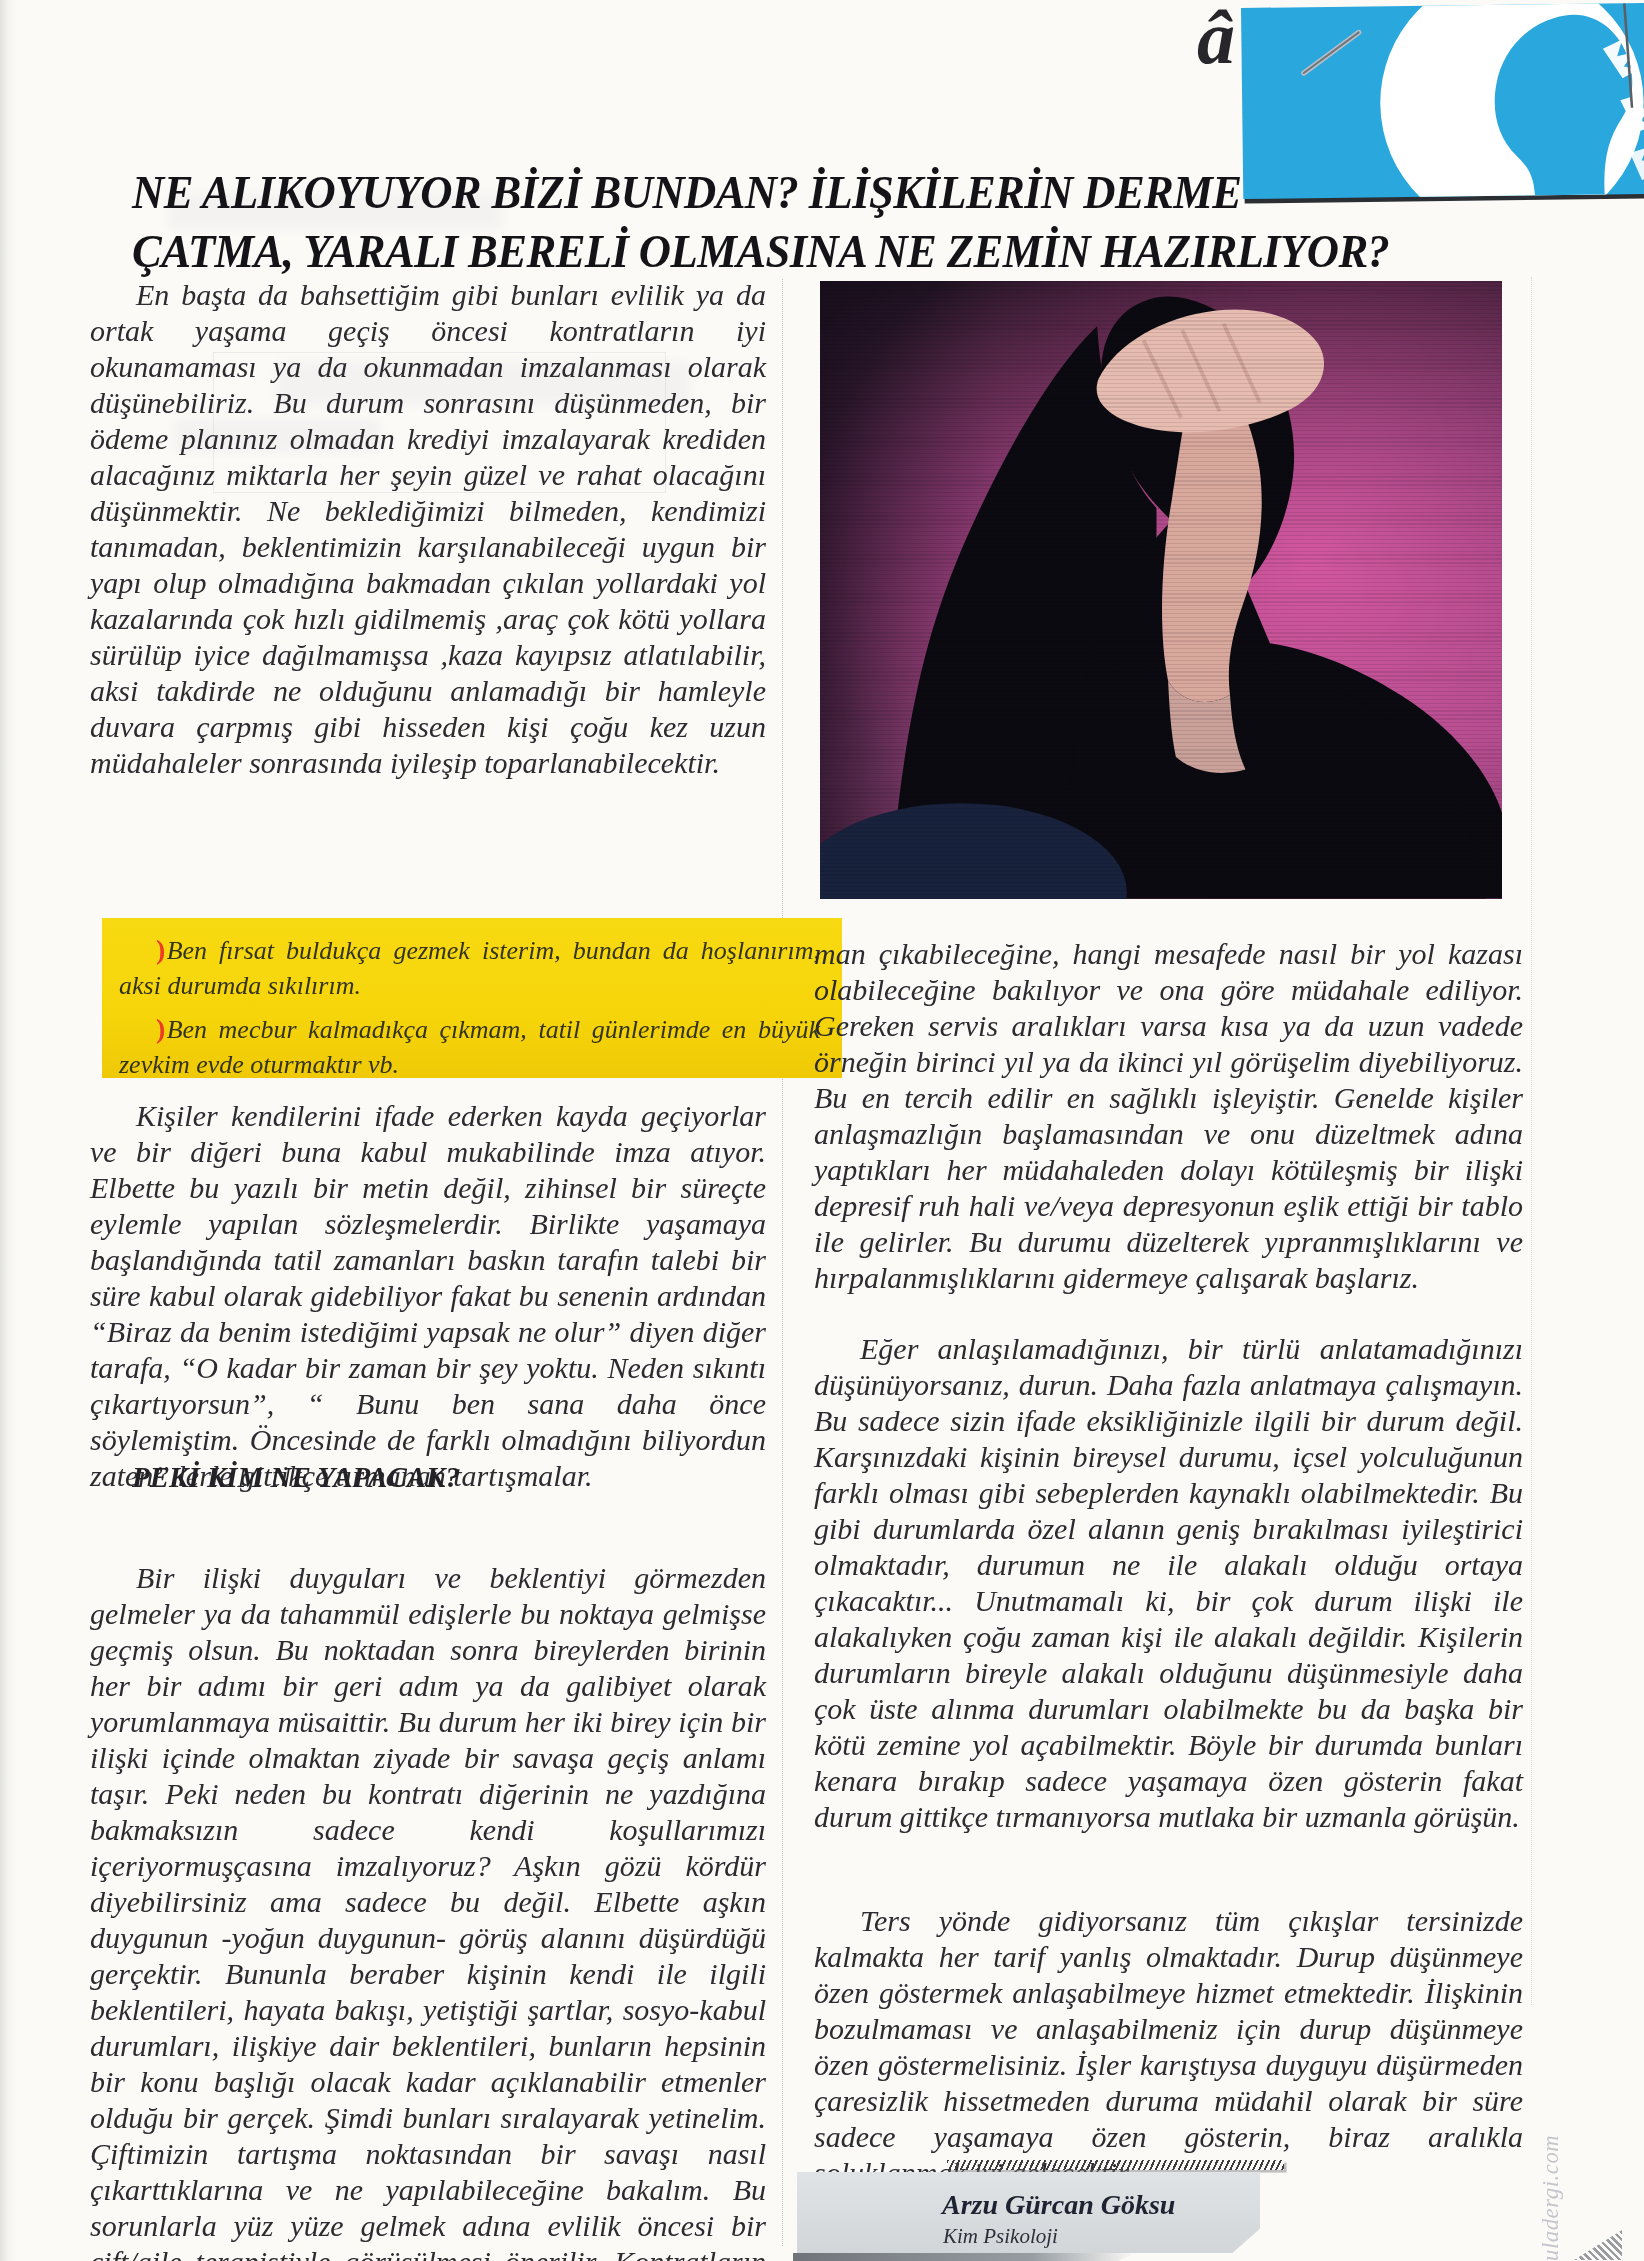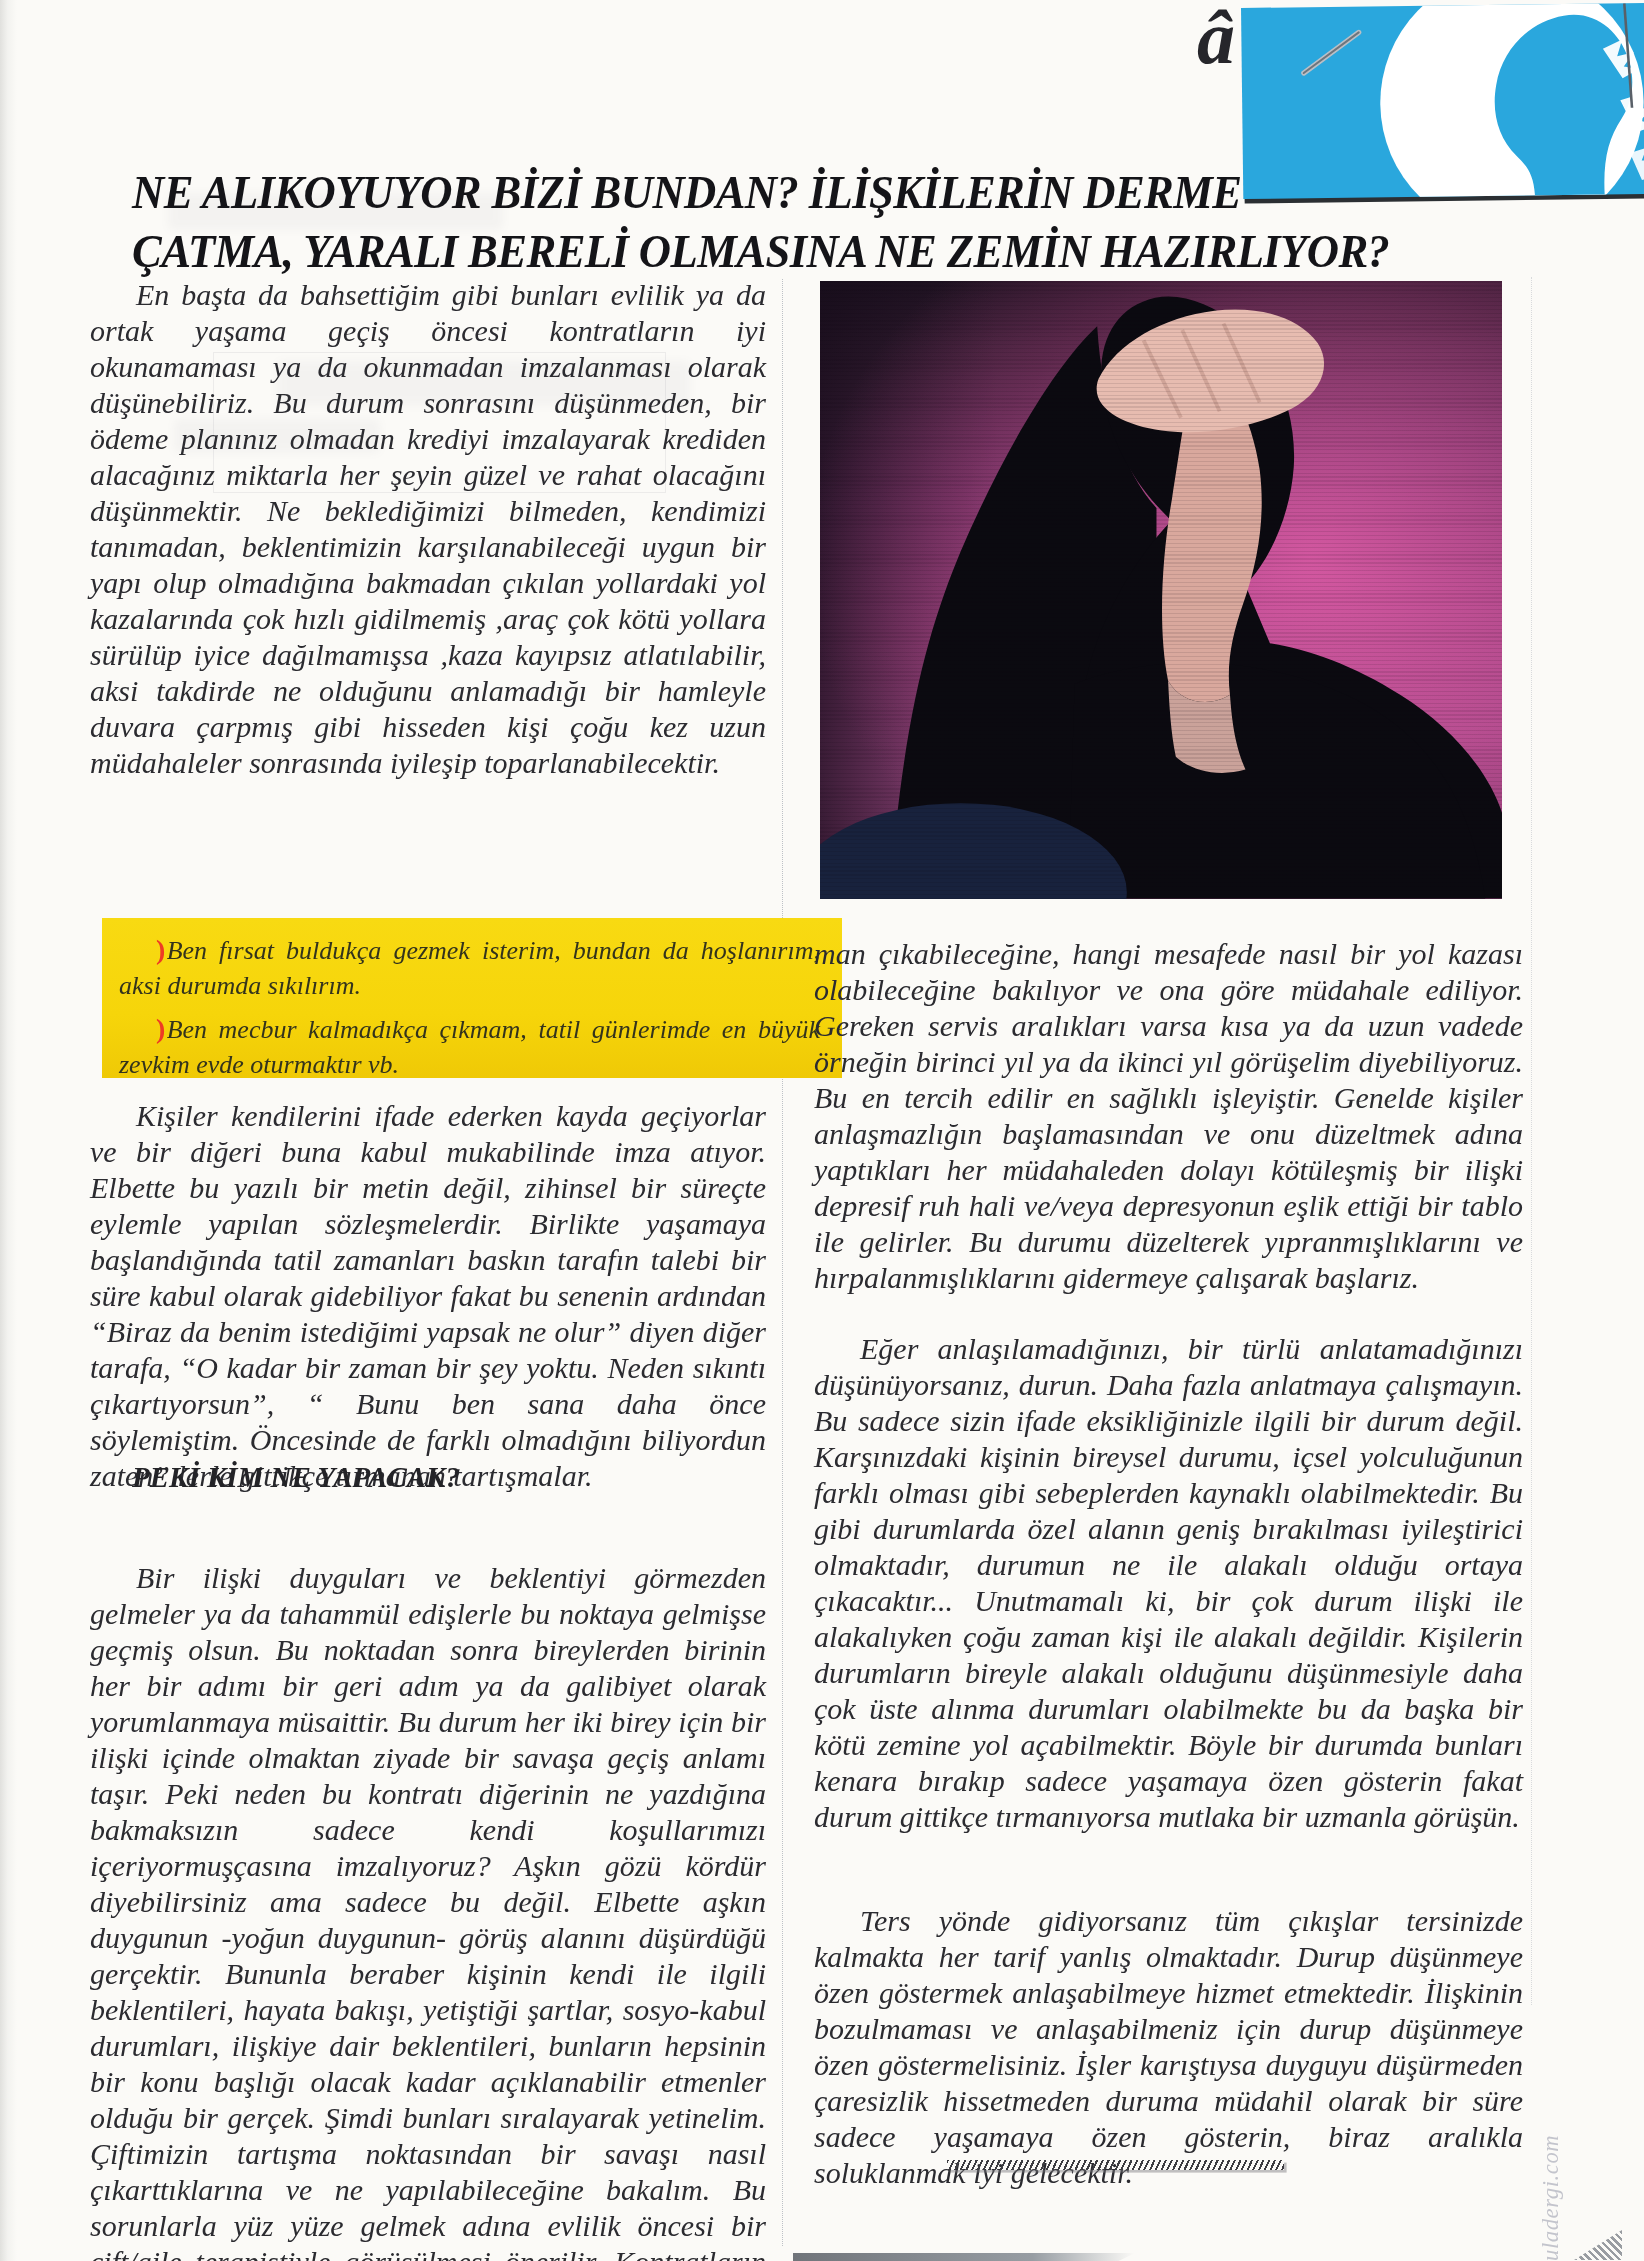--- a/index.html
+++ b/index.html
@@ -152,19 +152,23 @@
     </svg>
   </div>
 
   <div class="col-text" style="left:814px;top:936px;width:709px;">man çıkabileceğine, hangi mesafede nasıl bir yol kazası olabileceğine bakılıyor ve ona göre müdahale ediliyor. Gereken servis aralıkları varsa kısa ya da uzun vadede örneğin birinci yıl ya da ikinci yıl görüşelim diyebiliyoruz. Bu en tercih edilir en sağlıklı işleyiştir. Genelde kişiler anlaşmazlığın başlamasından ve onu düzeltmek adına yaptıkları her müdahaleden dolayı kötüleşmiş bir ilişki depresif ruh hali ve/veya depresyonun eşlik ettiği bir tablo ile gelirler. Bu durumu düzelterek yıpranmışlıklarını ve  hırpalanmışlıklarını gidermeye çalışarak başlarız.</div>
 
   <div class="col-text indent" style="left:814px;top:1331px;width:709px;">Eğer anlaşılamadığınızı, bir türlü anlatamadığınızı düşünüyorsanız, durun. Daha fazla anlatmaya çalışmayın. Bu sadece sizin ifade eksikliğinizle ilgili bir durum değil. Karşınızdaki kişinin bireysel durumu, içsel yolculuğunun farklı olması gibi sebeplerden kaynaklı olabilmektedir. Bu gibi durumlarda özel alanın geniş bırakılması iyileştirici olmaktadır, durumun ne ile alakalı olduğu ortaya çıkacaktır... Unutmamalı ki, bir çok durum ilişki ile alakalıyken çoğu zaman kişi ile alakalı değildir. Kişilerin durumların bireyle  alakalı olduğunu düşünmesiyle  daha çok üste alınma durumları olabilmekte bu da başka bir kötü zemine yol açabilmektir. Böyle bir durumda  bunları kenara bırakıp sadece yaşamaya özen gösterin fakat durum gittikçe tırmanıyorsa mutlaka bir uzmanla görüşün.</div>
 
   <div class="col-text indent" style="left:814px;top:1903px;width:709px;">Ters yönde gidiyorsanız tüm çıkışlar tersinizde kalmakta her tarif yanlış olmaktadır. Durup düşünmeye özen göstermek  anlaşabilmeye hizmet etmektedir. İlişkinin bozulmaması ve anlaşabilmeniz için durup düşünmeye özen göstermelisiniz. İşler karıştıysa duyguyu düşürmeden çaresizlik hissetmeden duruma müdahil olarak bir süre sadece yaşamaya özen gösterin, biraz aralıkla soluklanmak iyi gelecektir.</div>
 
   <div class="hatch-line"></div>
+  <div class="author-box">
+    <div class="author-name">Arzu Gürcan Göksu</div>
+    <div class="author-affiliation">Kim Psikoloji</div>
+  </div>
   <div class="author-shadow"></div>
 
   <div class="side-url">uladergi.com</div>
   <div class="corner-hatch"></div>
 
 </div>
 
 
 </body></html>

